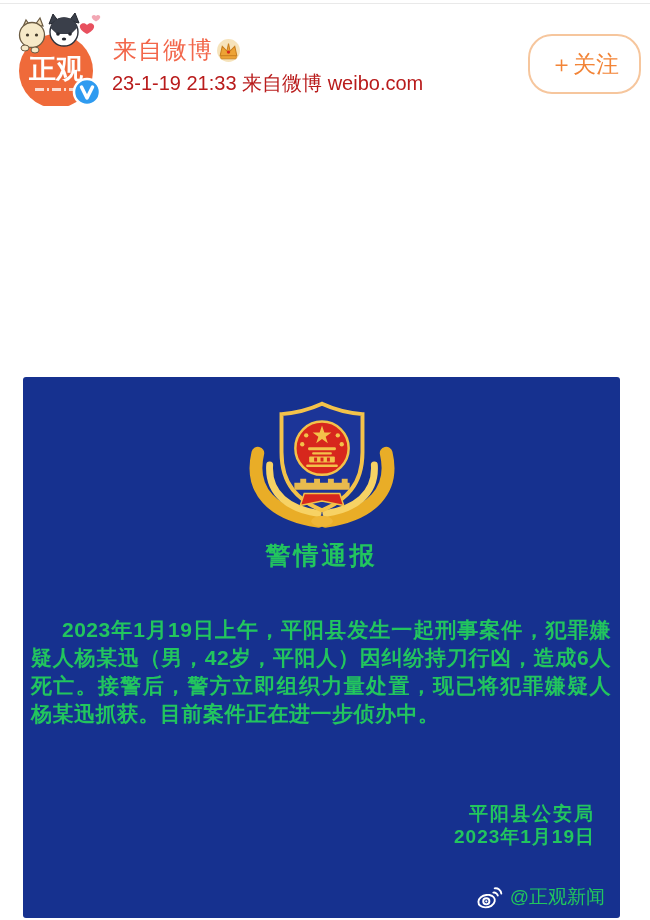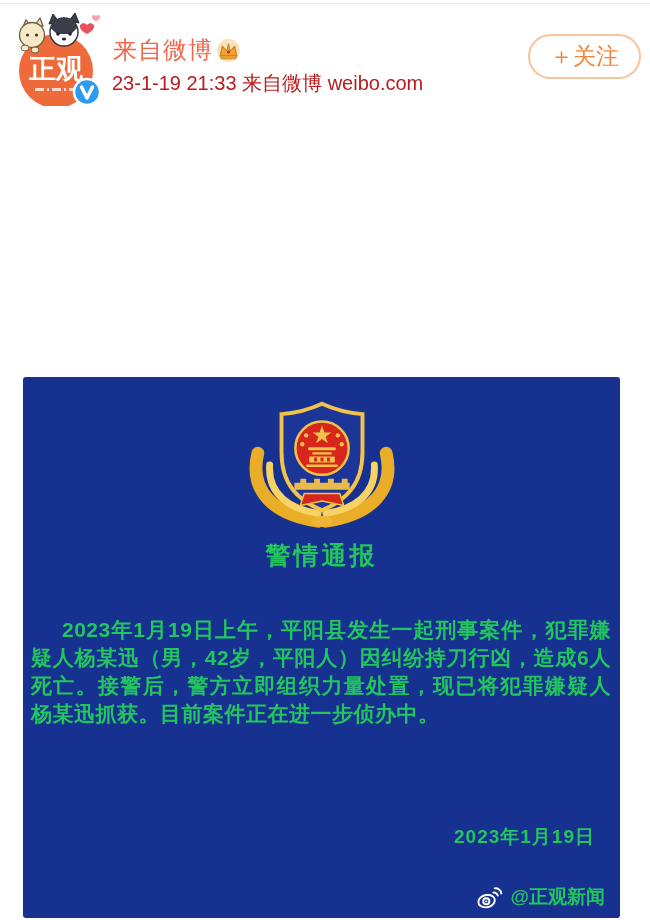--- a/index.html
+++ b/index.html
@@ -14,21 +14,21 @@
   
   .post-header { position: absolute; top: 8px; left: 0; width: 100%; height: 100px; }
   .avatar-wrap { position: absolute; left: 13px; top: 4px; width: 92px; height: 94px; cursor: pointer; }
   .username {
     position: absolute; left: 113px; top: 26px;
     font-size: 24px; color: #f2674b; letter-spacing: 1px; cursor: pointer;
   }
   .crown { position: absolute; left: 216px; top: 30px; width: 25px; height: 25px; }
   .meta { position: absolute; left: 112px; top: 62px; font-size: 20px; color: #b91c1c; }
   .follow-btn {
-    position: absolute; right: 9px; top: 26px; width: 113px; height: 45px;
+    position: absolute; right: 9px; top: 26px; width: 113px; height: 60px;
     border: 2px solid #f6c69d; border-radius: 24px; background: #fff;
     color: #f28437; font-size: 23px; font-family: "Liberation Sans", sans-serif;
     cursor: pointer; line-height: 41px; text-align: center; padding: 0;
   }
 
   
   .post-text {
     position: absolute; top: 103px; left: 30px; width: 592px;
     font-size: 26px; line-height: 37px; color: #242424;
   }
@@ -47,21 +47,21 @@
   .notice-body {
     position: absolute; top: 215px; left: 8px; width: 580px;
     font-size: 21px; line-height: 28px; font-weight: 700;
     text-indent: 31px; text-align: justify; letter-spacing: 0.5px; margin-top: 24px;
   }
   .notice-sign { position: absolute; top: 424px; right: 25px; font-size: 19px; font-weight: 600; letter-spacing: 2px; }
   .notice-date { position: absolute; top: 447px; right: 25px; font-size: 19px; font-weight: 600; letter-spacing: 1px; }
   .watermark {
     position: absolute; bottom: 8px; right: 15px;
     display: flex; align-items: center; gap: 7px;
-    font-size: 19px; font-weight: 700;
+    font-size: 19px; font-weight: 400;
   }
 </style>
 </head>
 <body>
 
 <div class="page">
   <div class="hairline"></div>
 
   <div class="post-header">
 
@@ -166,20 +166,21 @@
 
       <path d="M52,92 L52,85 L58,85 L58,81 L64,81 L64,85 L72,85 L72,81 L78,81 L78,85 L86,85 L86,81 L92,81 L92,85 L100,85 L100,81 L106,81 L106,85 L108,85 L108,92 Z" fill="#f3c24a" opacity="0.95" transform="translate(0,1)"></path>
 
       <path d="M62,97 L98,97 L102,109 L80,104.5 L58,109 Z" fill="#d7271d" stroke="#f3c24a" stroke-width="1.5"></path>
     </svg>
 
     <div class="notice-title">警情通报</div>
 
     <p class="notice-body">2023年1月19日上午，平阳县发生一起刑事案件，犯罪嫌疑人杨某迅（男，42岁，平阳人）因纠纷持刀行凶，造成6人死亡。接警后，警方立即组织力量处置，现已将犯罪嫌疑人杨某迅抓获。目前案件正在进一步侦办中。</p>
 
+    <div class="notice-sign">平阳县公安局</div>
     <div class="notice-date">2023年1月19日</div>
 
     <div class="watermark">
       <svg width="27" height="23" viewBox="0 0 27 23">
         <g fill="none" stroke="#ffffff" stroke-width="1.9" stroke-linecap="round">
           <path d="M13.5,9 C17.2,9.8 19.3,12.3 18.7,15.3 C18,19.2 13.4,21.4 9.4,21.4 C5.3,21.4 2.3,19.2 2.4,15.7 C2.5,12.2 6.2,9.4 10.2,9 C11.3,8.9 12.6,8.8 13.5,9 Z"></path>
           <circle cx="10.3" cy="15.3" r="3.1"></circle>
           <path d="M17.3,6.6 C19.3,6.1 21.3,7.6 21.8,9.6"></path>
           <path d="M18.7,2.4 C22,1.9 24.9,4.2 25.3,7.5"></path>
         </g>

